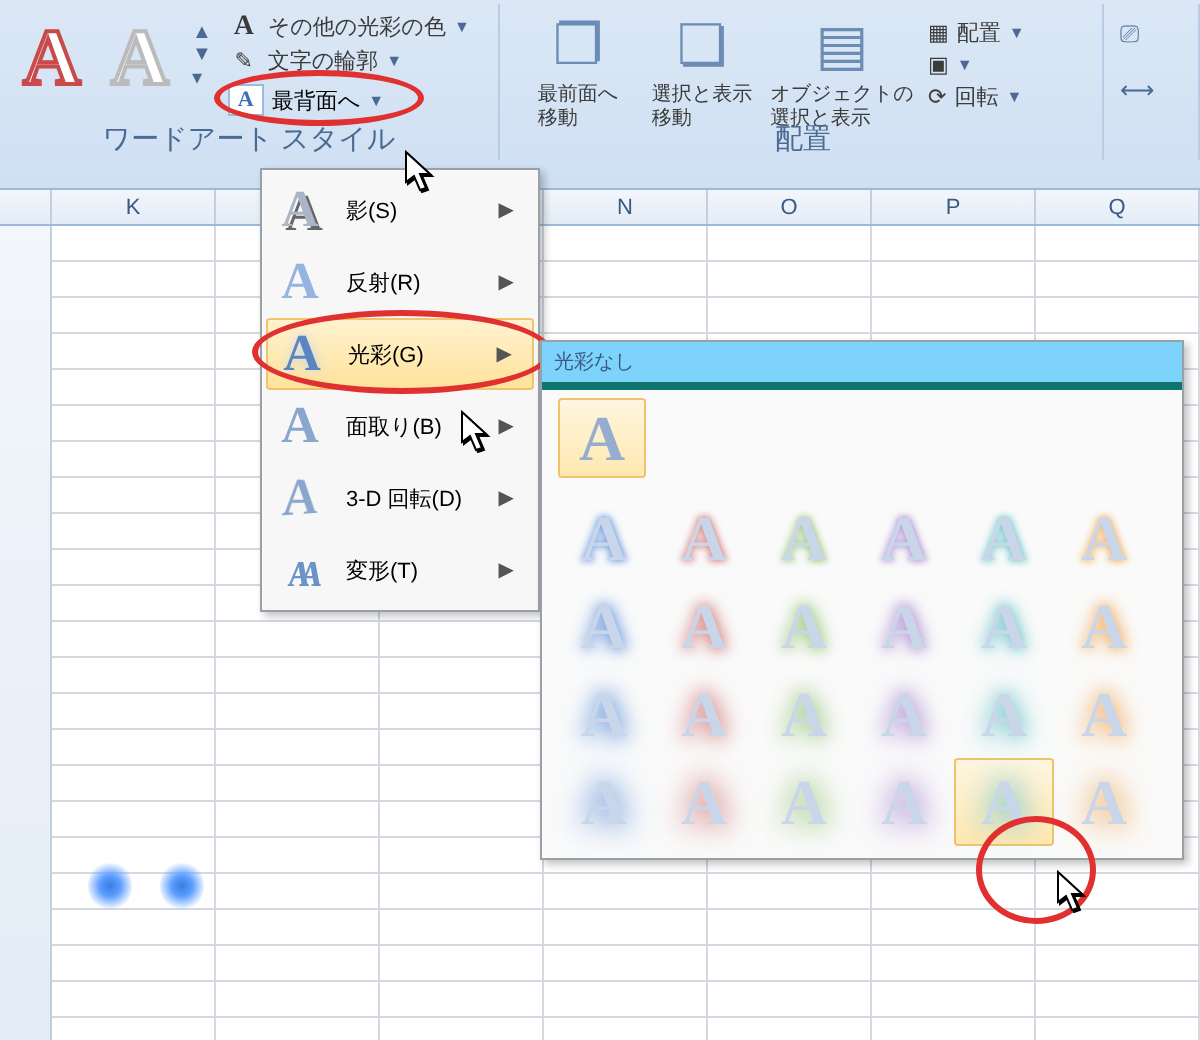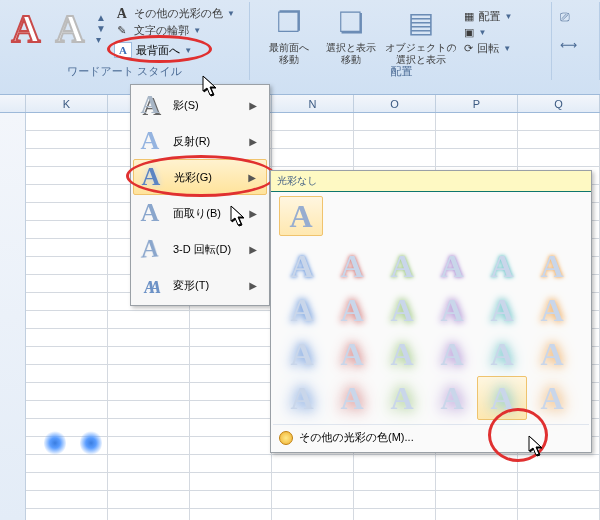--- a/index.html
+++ b/index.html
@@ -1,34 +1,34 @@
 <!DOCTYPE html>
 <html><head>
 <meta charset="utf-8">
 <style>
   * { box-sizing: border-box; margin: 0; padding: 0; font-family: "Meiryo UI", "Segoe UI", sans-serif; font-size: 11px; }
   body { background: #fff; width: 600px; height: 520px; overflow: hidden; position: relative; }
 
   
   .ribbon { background: linear-gradient(#dbe7f5, #cfe0f3); height: 95px; border-bottom: 1px solid #9db9d9; position: relative; }
   .rib-grp { position: absolute; top: 2px; bottom: 14px; border-right: 1px solid #b7cde6; padding: 2px 6px 0 6px; }
-  .rib-lbl { position: absolute; bottom: 1px; left: 0; right: 0; text-align: center; color: #4a6a94; font-size: 11px; }
+  .rib-lbl { position: absolute; bottom: 1px; left: 0; right: 0; text-align: center; color: #4a6a94; font-size: 14px; }
 
   .wa-samples { display:flex; gap:4px; align-items:center; }
   .wa-a { width:40px; height:48px; display:flex; align-items:center; justify-content:center; border:1px solid transparent; }
   .wa-a span { font-size:40px; font-weight:bold; font-family:"Times New Roman",serif; color:#fff; -webkit-text-stroke:2px #c94a4a; }
   .wa-a.outline span { -webkit-text-stroke:2px #bbb; color:#fff; }
   .wa-arrow { padding:0 2px; color:#4a6a94; font-size:10px; }
 
   .fill-row { display:flex; align-items:center; gap:4px; margin-bottom:2px; font-size:10px; color:#3b3b3b; }
   .fill-row .sw { width:16px; height:14px; display:inline-flex; align-items:center; justify-content:center; }
   .fill-row .dd { color:#4a6a94; font-size:8px; }
 
   .big-icon { width:36px; height:36px; display:flex; align-items:center; justify-content:center; font-size:28px; color:#6b8cb5; }
-  .lbl-under-icon { text-align:center; font-size:10px; color:#3b3b3b; margin-top:2px; line-height:1.15; }
+  .lbl-under-icon { text-align:left; font-size:10px; color:#3b3b3b; margin-top:2px; line-height:1.15; }
   .vstack { display:flex; flex-direction:column; align-items:center; width:62px; }
 
   .small-item { display:flex; align-items:center; gap:4px; font-size:10px; color:#3b3b3b; margin:1px 0; }
 
   
   .fx-btn { position:relative; display:flex; align-items:center; gap:4px; margin-top:2px; }
   .fx-btn .a { width:18px; height:16px; background:#fff; border:1px solid #9cbbe0; display:flex; align-items:center; justify-content:center; font-weight:bold; color:#3c6db8; font-size:11px; font-family:"Times New Roman",serif; }
   .circ { position:absolute; border:3px solid #e03030; border-radius:50%/50%; pointer-events:none; }
   .circ.fx { left:-7px; top:-7px; width:105px; height:28px; }
 
@@ -59,21 +59,21 @@
   .mi-shadow .mi-A { color:#a8b6c6; text-shadow:2px 2px 0 #666; }
   .mi-refl .mi-A { color:#95b4e0; }
   .mi-glow .mi-A { color:#5b84c3; text-shadow:0 0 6px #bcd3f5; }
   .mi-bevel .mi-A { color:#8aa6cc; }
   .mi-rot .mi-A { color:#8aa6cc; transform:perspective(40px) rotateY(20deg); }
   .mi-trans .mi-A { color:#6d92c6; transform:scaleX(.8) skewX(-8deg); font-family:serif; }
   .circ.glow { left:-8px; top:-5px; width:150px; height:42px; }
 
   
   .submenu { left:270px; top:170px; width:322px; background:#fafafa; }
-  .sub-head { background:#fef9c3; padding:3px 6px; color:#3b5a82; font-size:10px; border-bottom:1px solid #0f766e; margin:-2px -2px 2px -2px; }
+  .sub-head { background:#7dd3fc; padding:3px 6px; color:#3b5a82; font-size:10px; border-bottom:4px solid #0f766e; margin:-2px -2px 2px -2px; }
   .gallery { display:flex; flex-wrap:wrap; padding:4px; gap:0; }
   .gal { width:50px; height:44px; display:flex; align-items:center; justify-content:center; border:1px solid transparent; position:relative; }
   .gal .gA { font-family:"Times New Roman",serif; font-size:32px; font-weight:bold; color:#9db5d6; }
   .gal.sel { border:1px solid #f0c36d; background:linear-gradient(#fff6e0,#ffe8b0); border-radius:2px; }
   .no-glow { width:44px; height:40px; margin:4px 0 6px 6px; }
   .footer-row { border-top:1px solid #dfe5ee; padding:5px 6px; display:flex; align-items:center; gap:6px; font-size:10px; }
   .footer-row .ci { width:14px; height:14px; border-radius:50%; background:radial-gradient(#ffe98a,#f0b030); border:1px solid #c08010; }
   .circ.pick { width:60px; height:54px; }
 
   
@@ -299,24 +299,20 @@
       <div class="gal">
         <span class="gA" style="color:#c9d6ea; text-shadow:0 0 12px #b79cd9,0 0 19.200000000000003px #b79cd9;">A</span>
       </div>
       <div class="gal sel">
         <span class="gA" style="color:#c9d6ea; text-shadow:0 0 12px #7dcbd0,0 0 19.200000000000003px #7dcbd0;">A</span>
       </div>
       <div class="gal">
         <span class="gA" style="color:#c9d6ea; text-shadow:0 0 12px #f2b774,0 0 19.200000000000003px #f2b774;">A</span>
       </div>
     </div>
-  <div class="footer-row">
-    <span class="ci"></span>
-    <span>その他の光彩の色(M)...</span>
-  </div>
 </div>
 
 <div class="circ pick" style="left:488px; top:408px;"></div>
 
 <div class="cursor" style="left:202px; top:75px;">
   <svg viewBox="0 0 16 22">
       <path d="M1 1 L1 16 L5 13 L8 20 L11 19 L8 12 L13 12 Z" fill="#fff" stroke="#000"></path>
     </svg>
 </div>
 <div class="cursor" style="left:230px; top:205px;">

